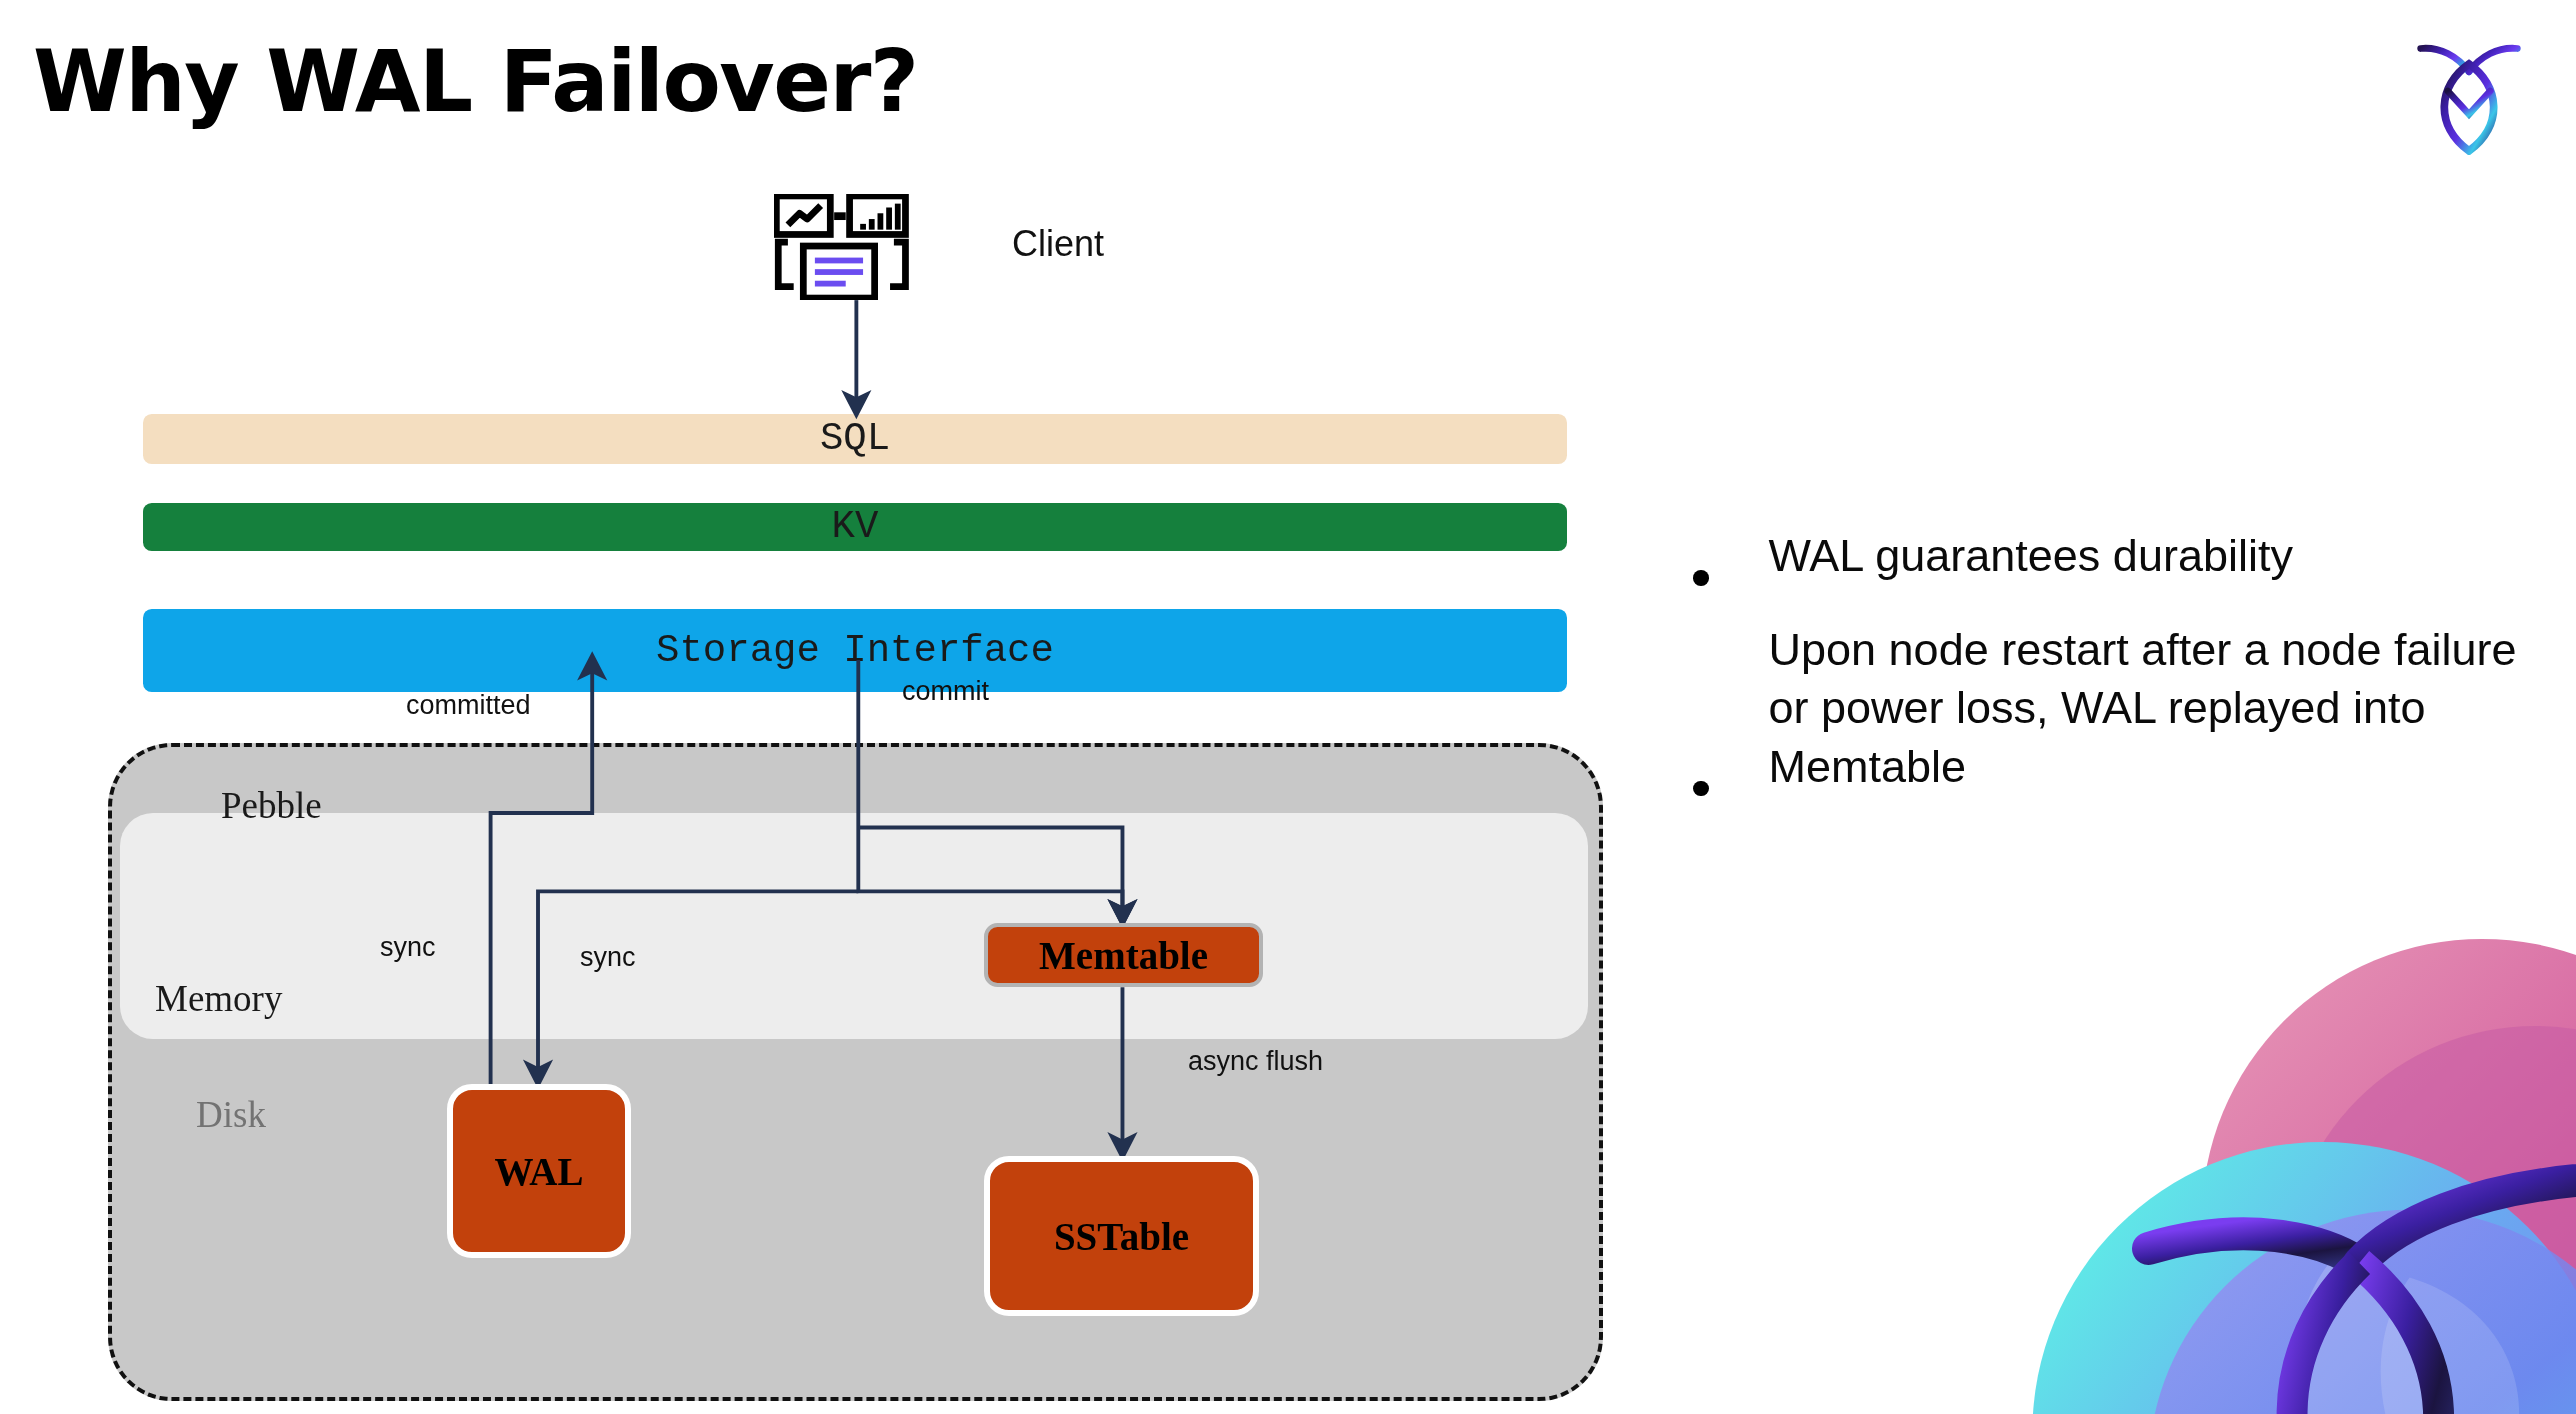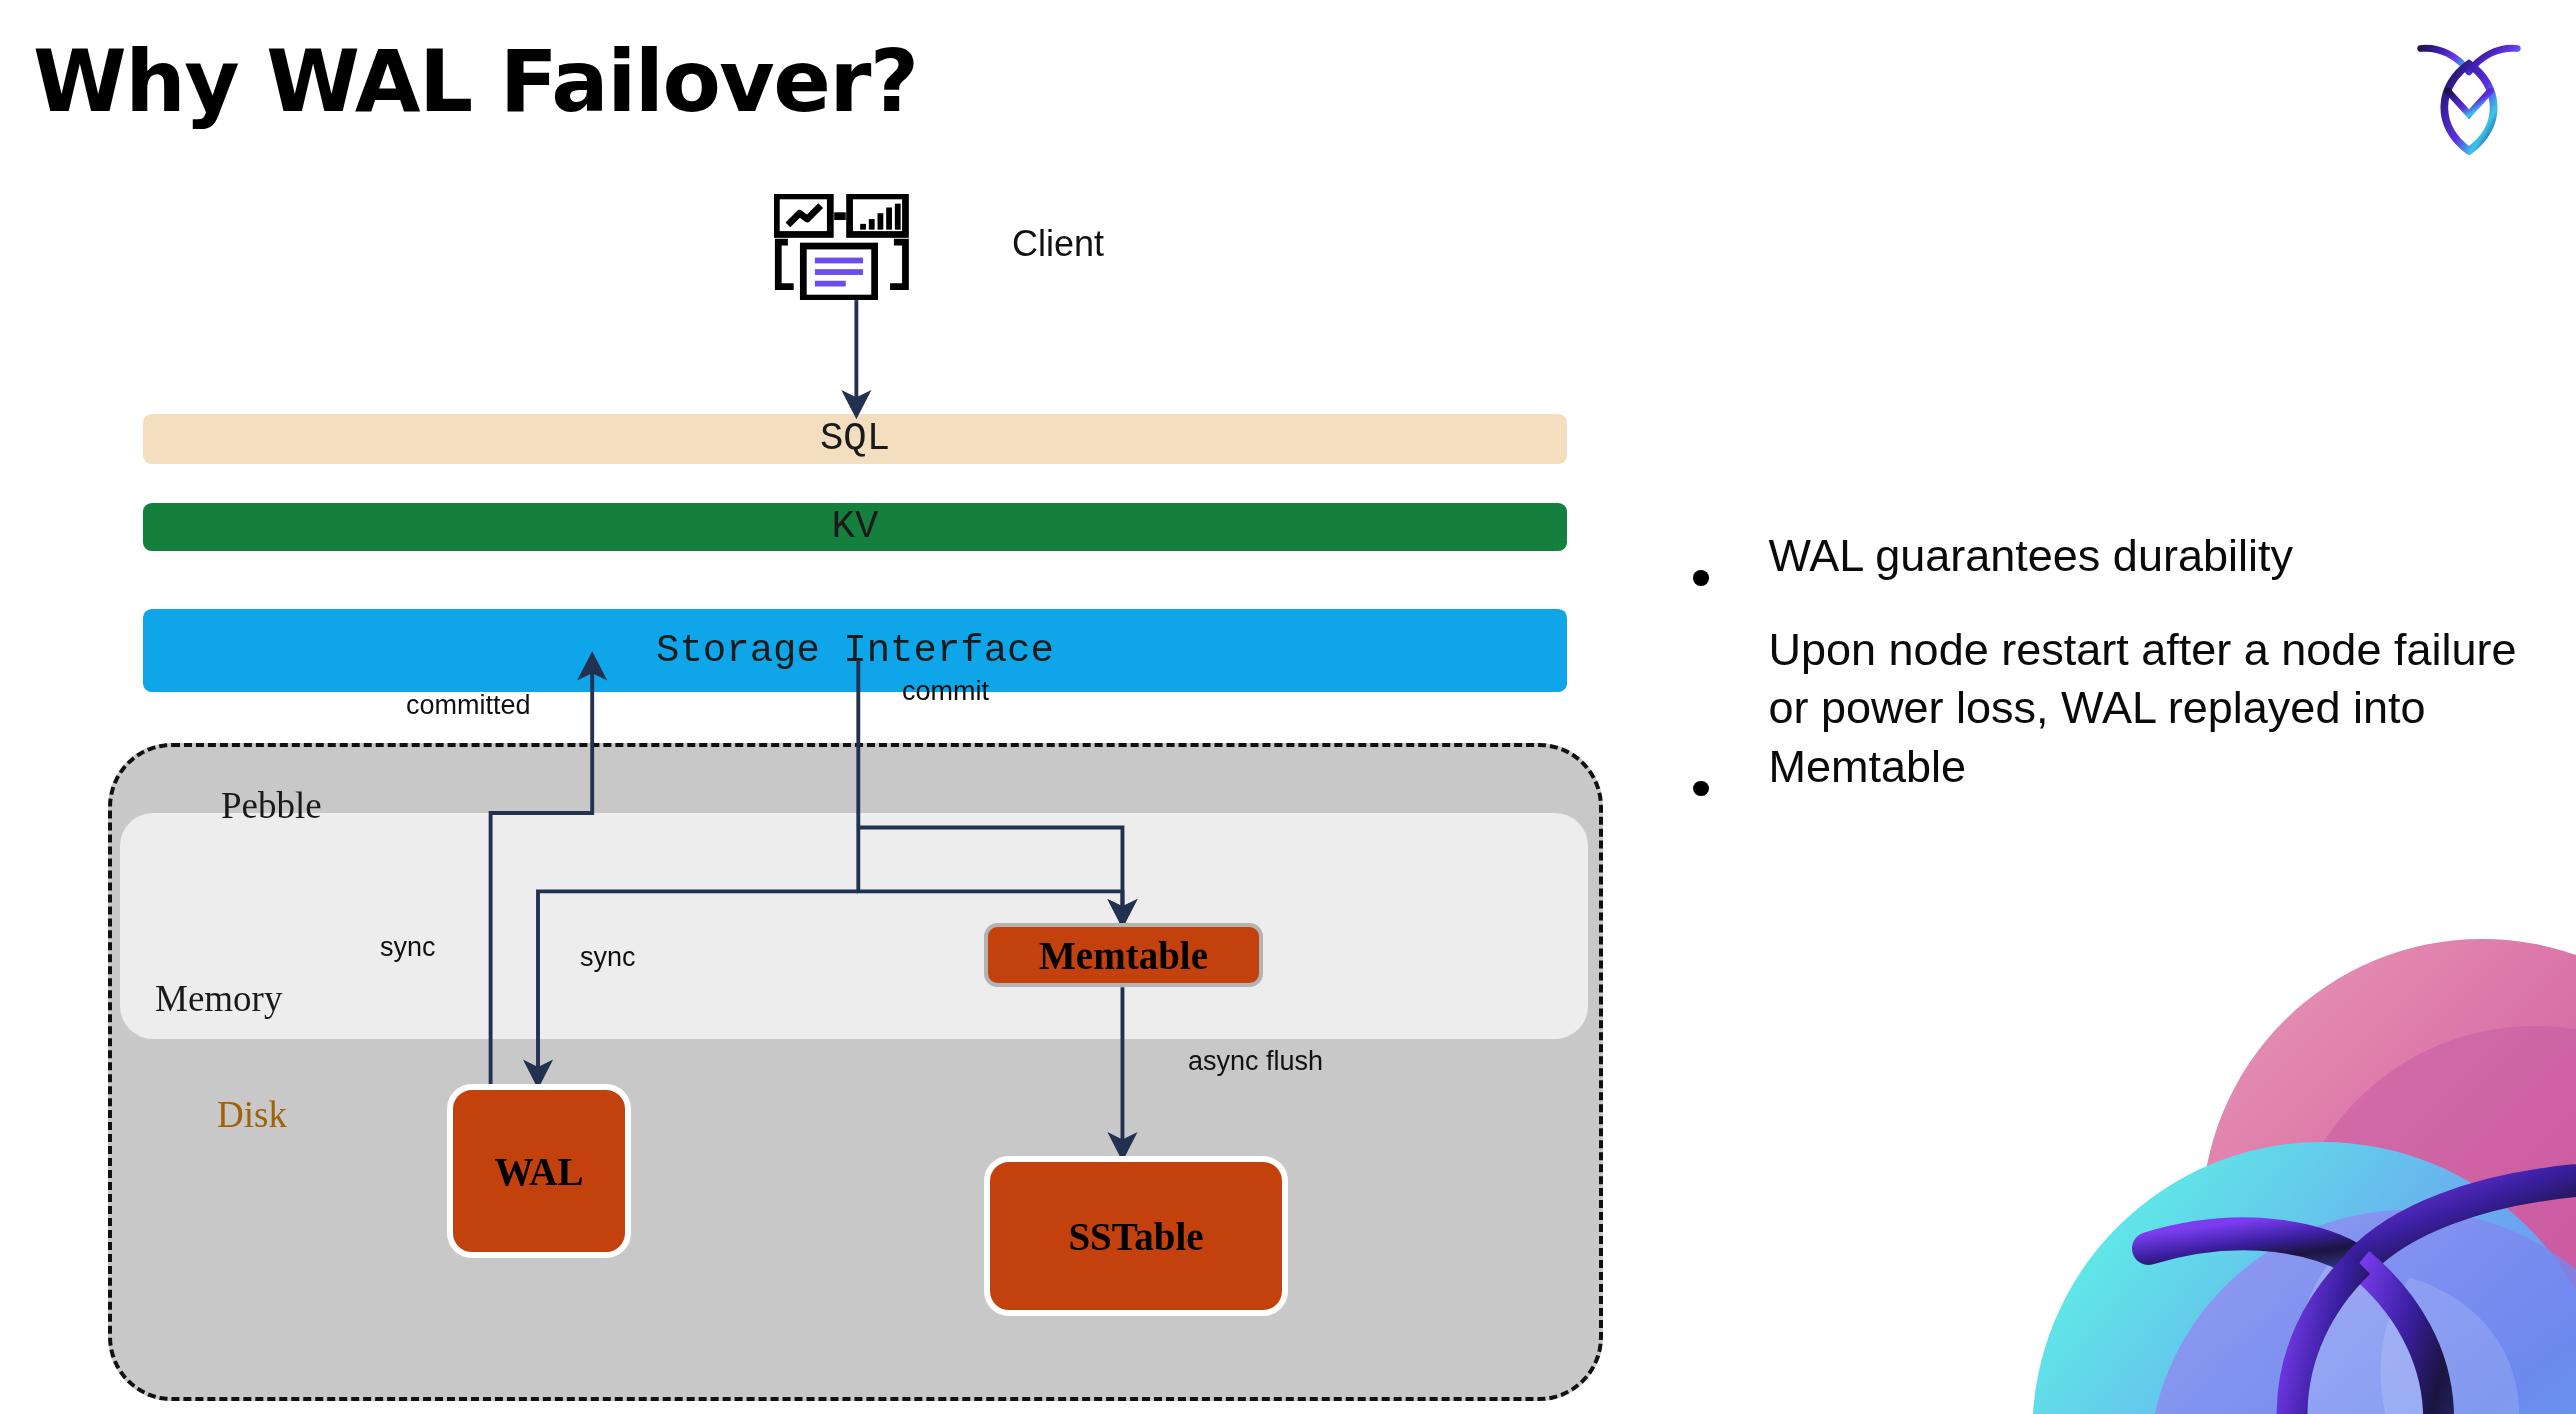--- a/index.html
+++ b/index.html
@@ -106,24 +106,24 @@
   }
   #memory-label {
     position: absolute;
     left: 155px; top: 977px;
     font-family: "Liberation Serif", serif;
     font-size: 37px;
     color: #1a1a1a;
   }
   #disk-label {
     position: absolute;
-    left: 217px; top: 1093px;
+    left: 196px; top: 1093px;
     font-family: "Liberation Serif", serif;
     font-size: 37px;
-    color: #a16207;
+    color: #737373;
     text-align: right;
   }
 
   
   .node-box {
     position: absolute;
     background: #c2410c;
     display: flex;
     align-items: center;
     justify-content: center;
@@ -139,21 +139,21 @@
     border-radius: 13.5px;
   }
   #node-wal {
     left: 447px; top: 1084px;
     width: 184px; height: 174px;
     border: 6.8px solid #ffffff;
     border-radius: 25px;
   }
   #node-sstable {
     left: 984px; top: 1156px;
-    width: 304px; height: 160px;
+    width: 275px; height: 160px;
     border: 6.8px solid #ffffff;
     border-radius: 25px;
   }
 
   
   .edge-label {
     position: absolute;
     font-family: "Liberation Sans", sans-serif;
     font-size: 27px;
     color: #111111;

